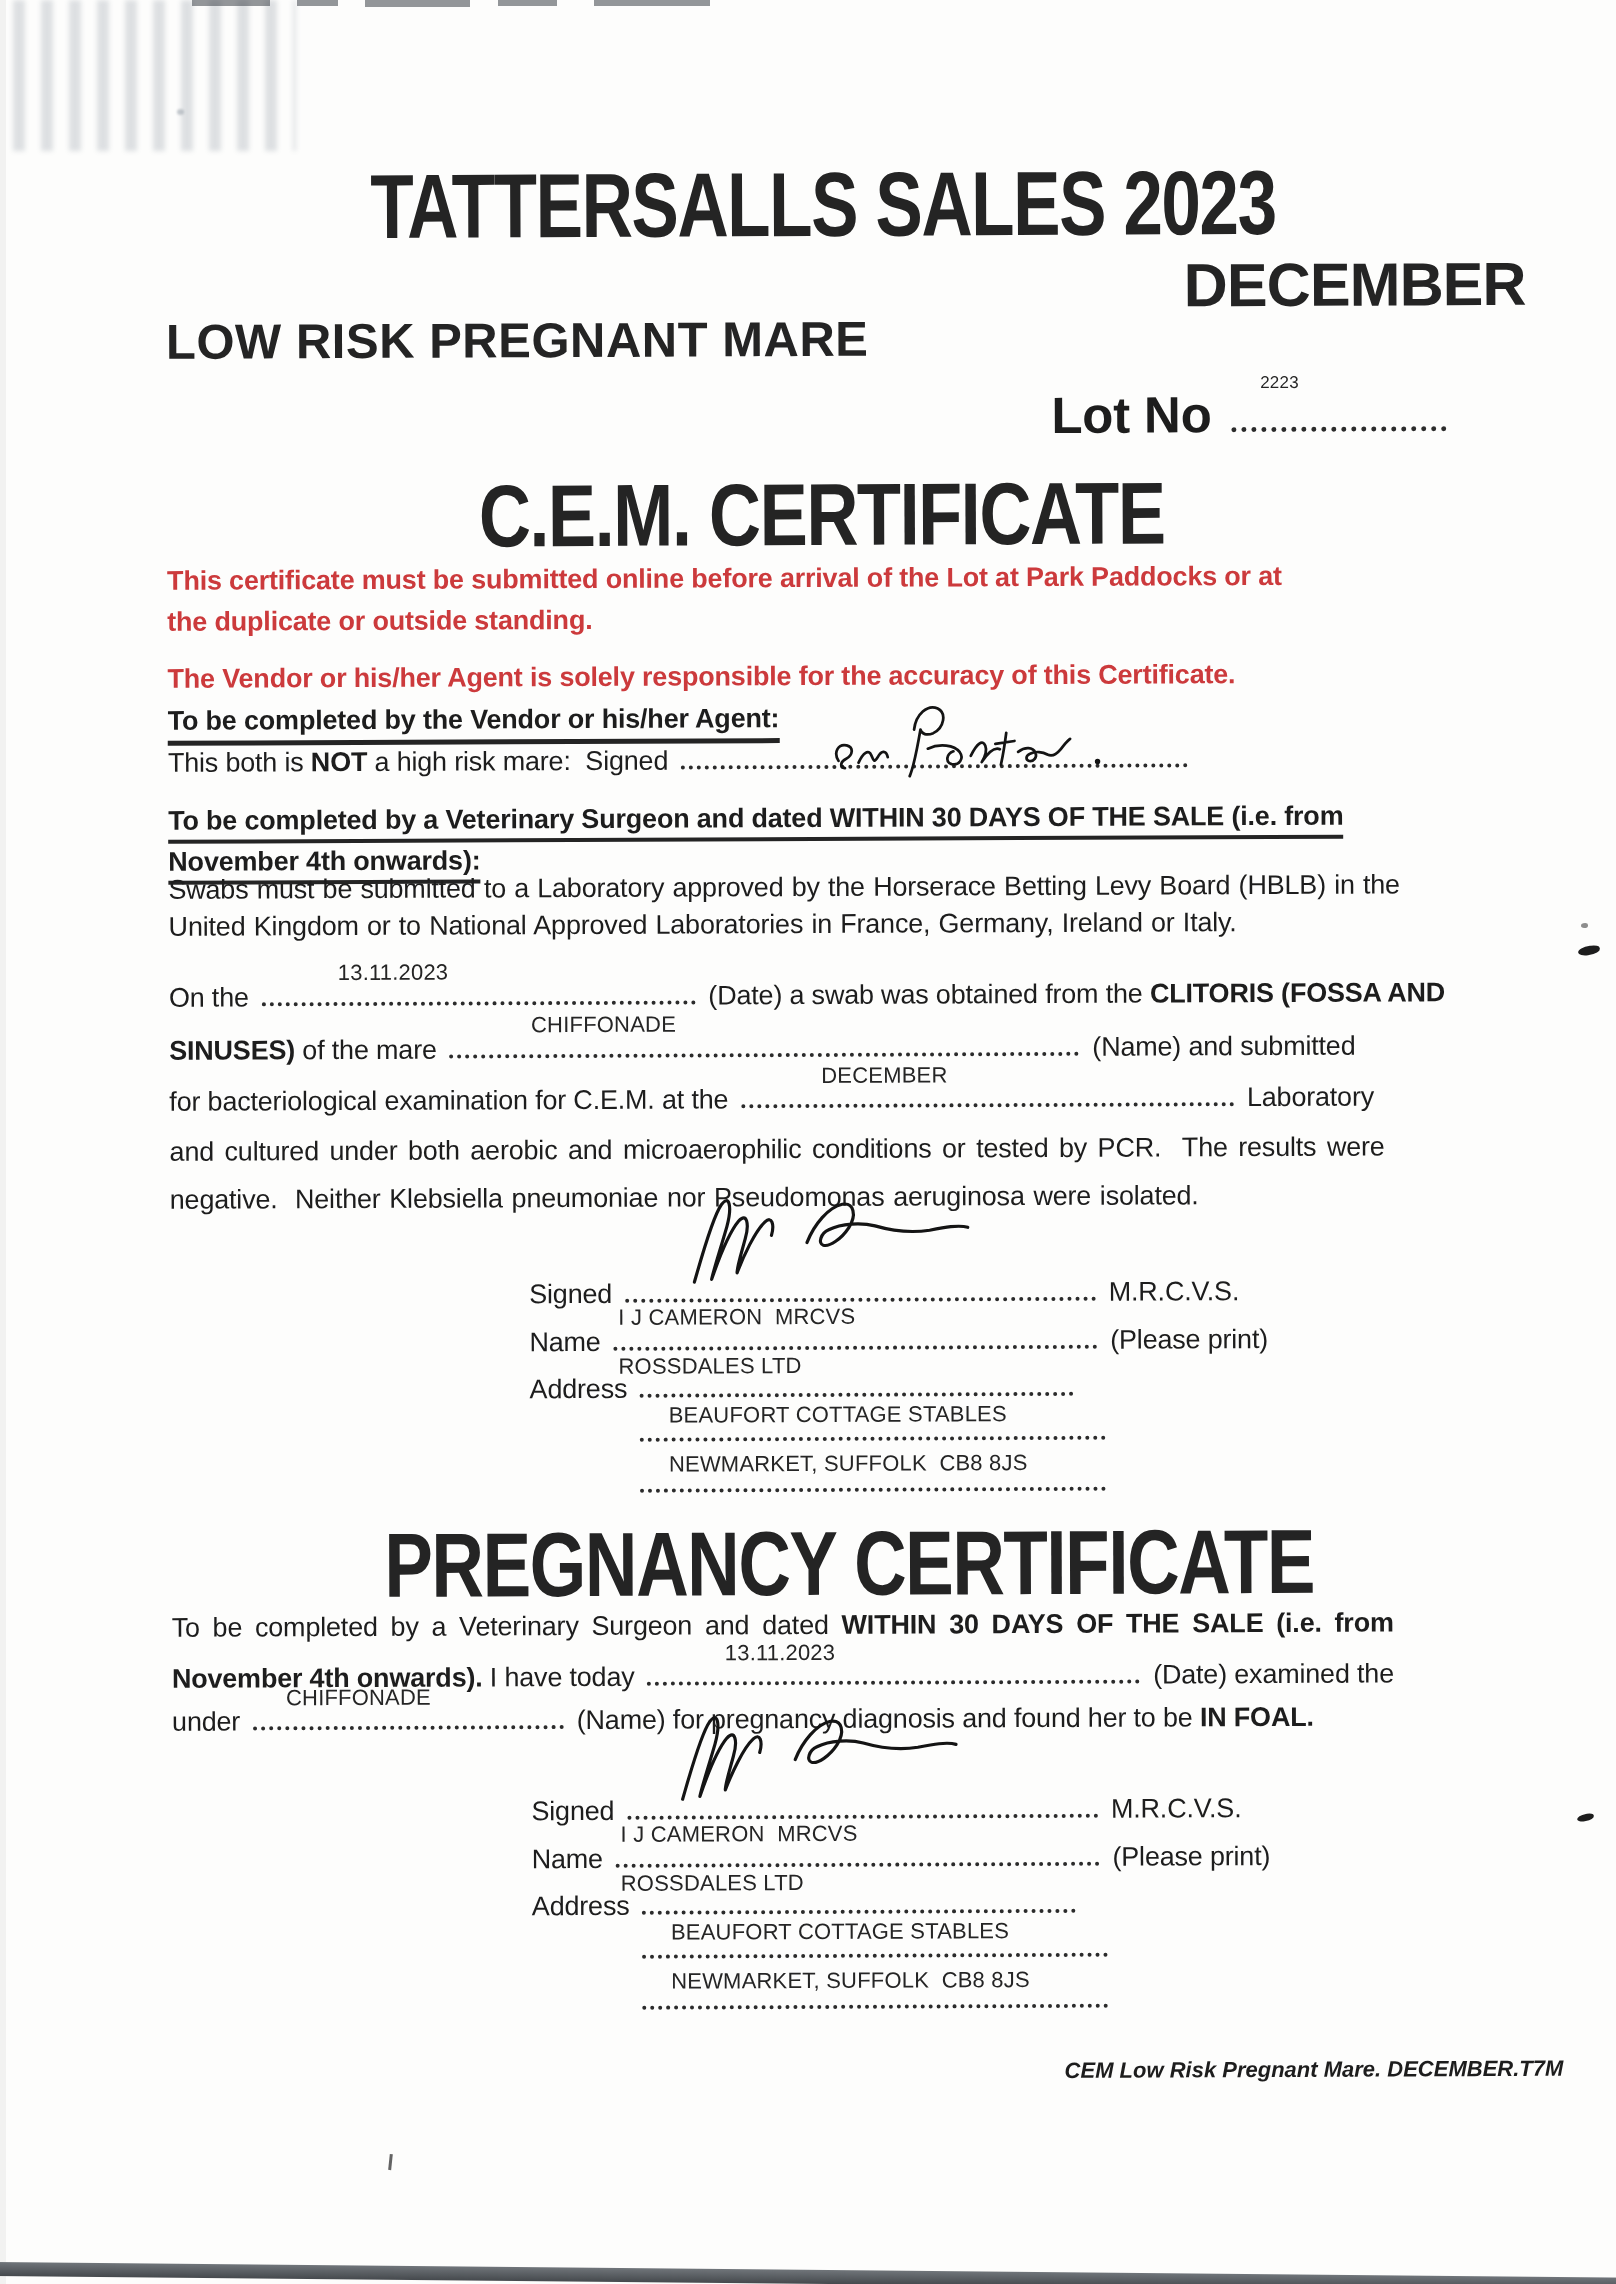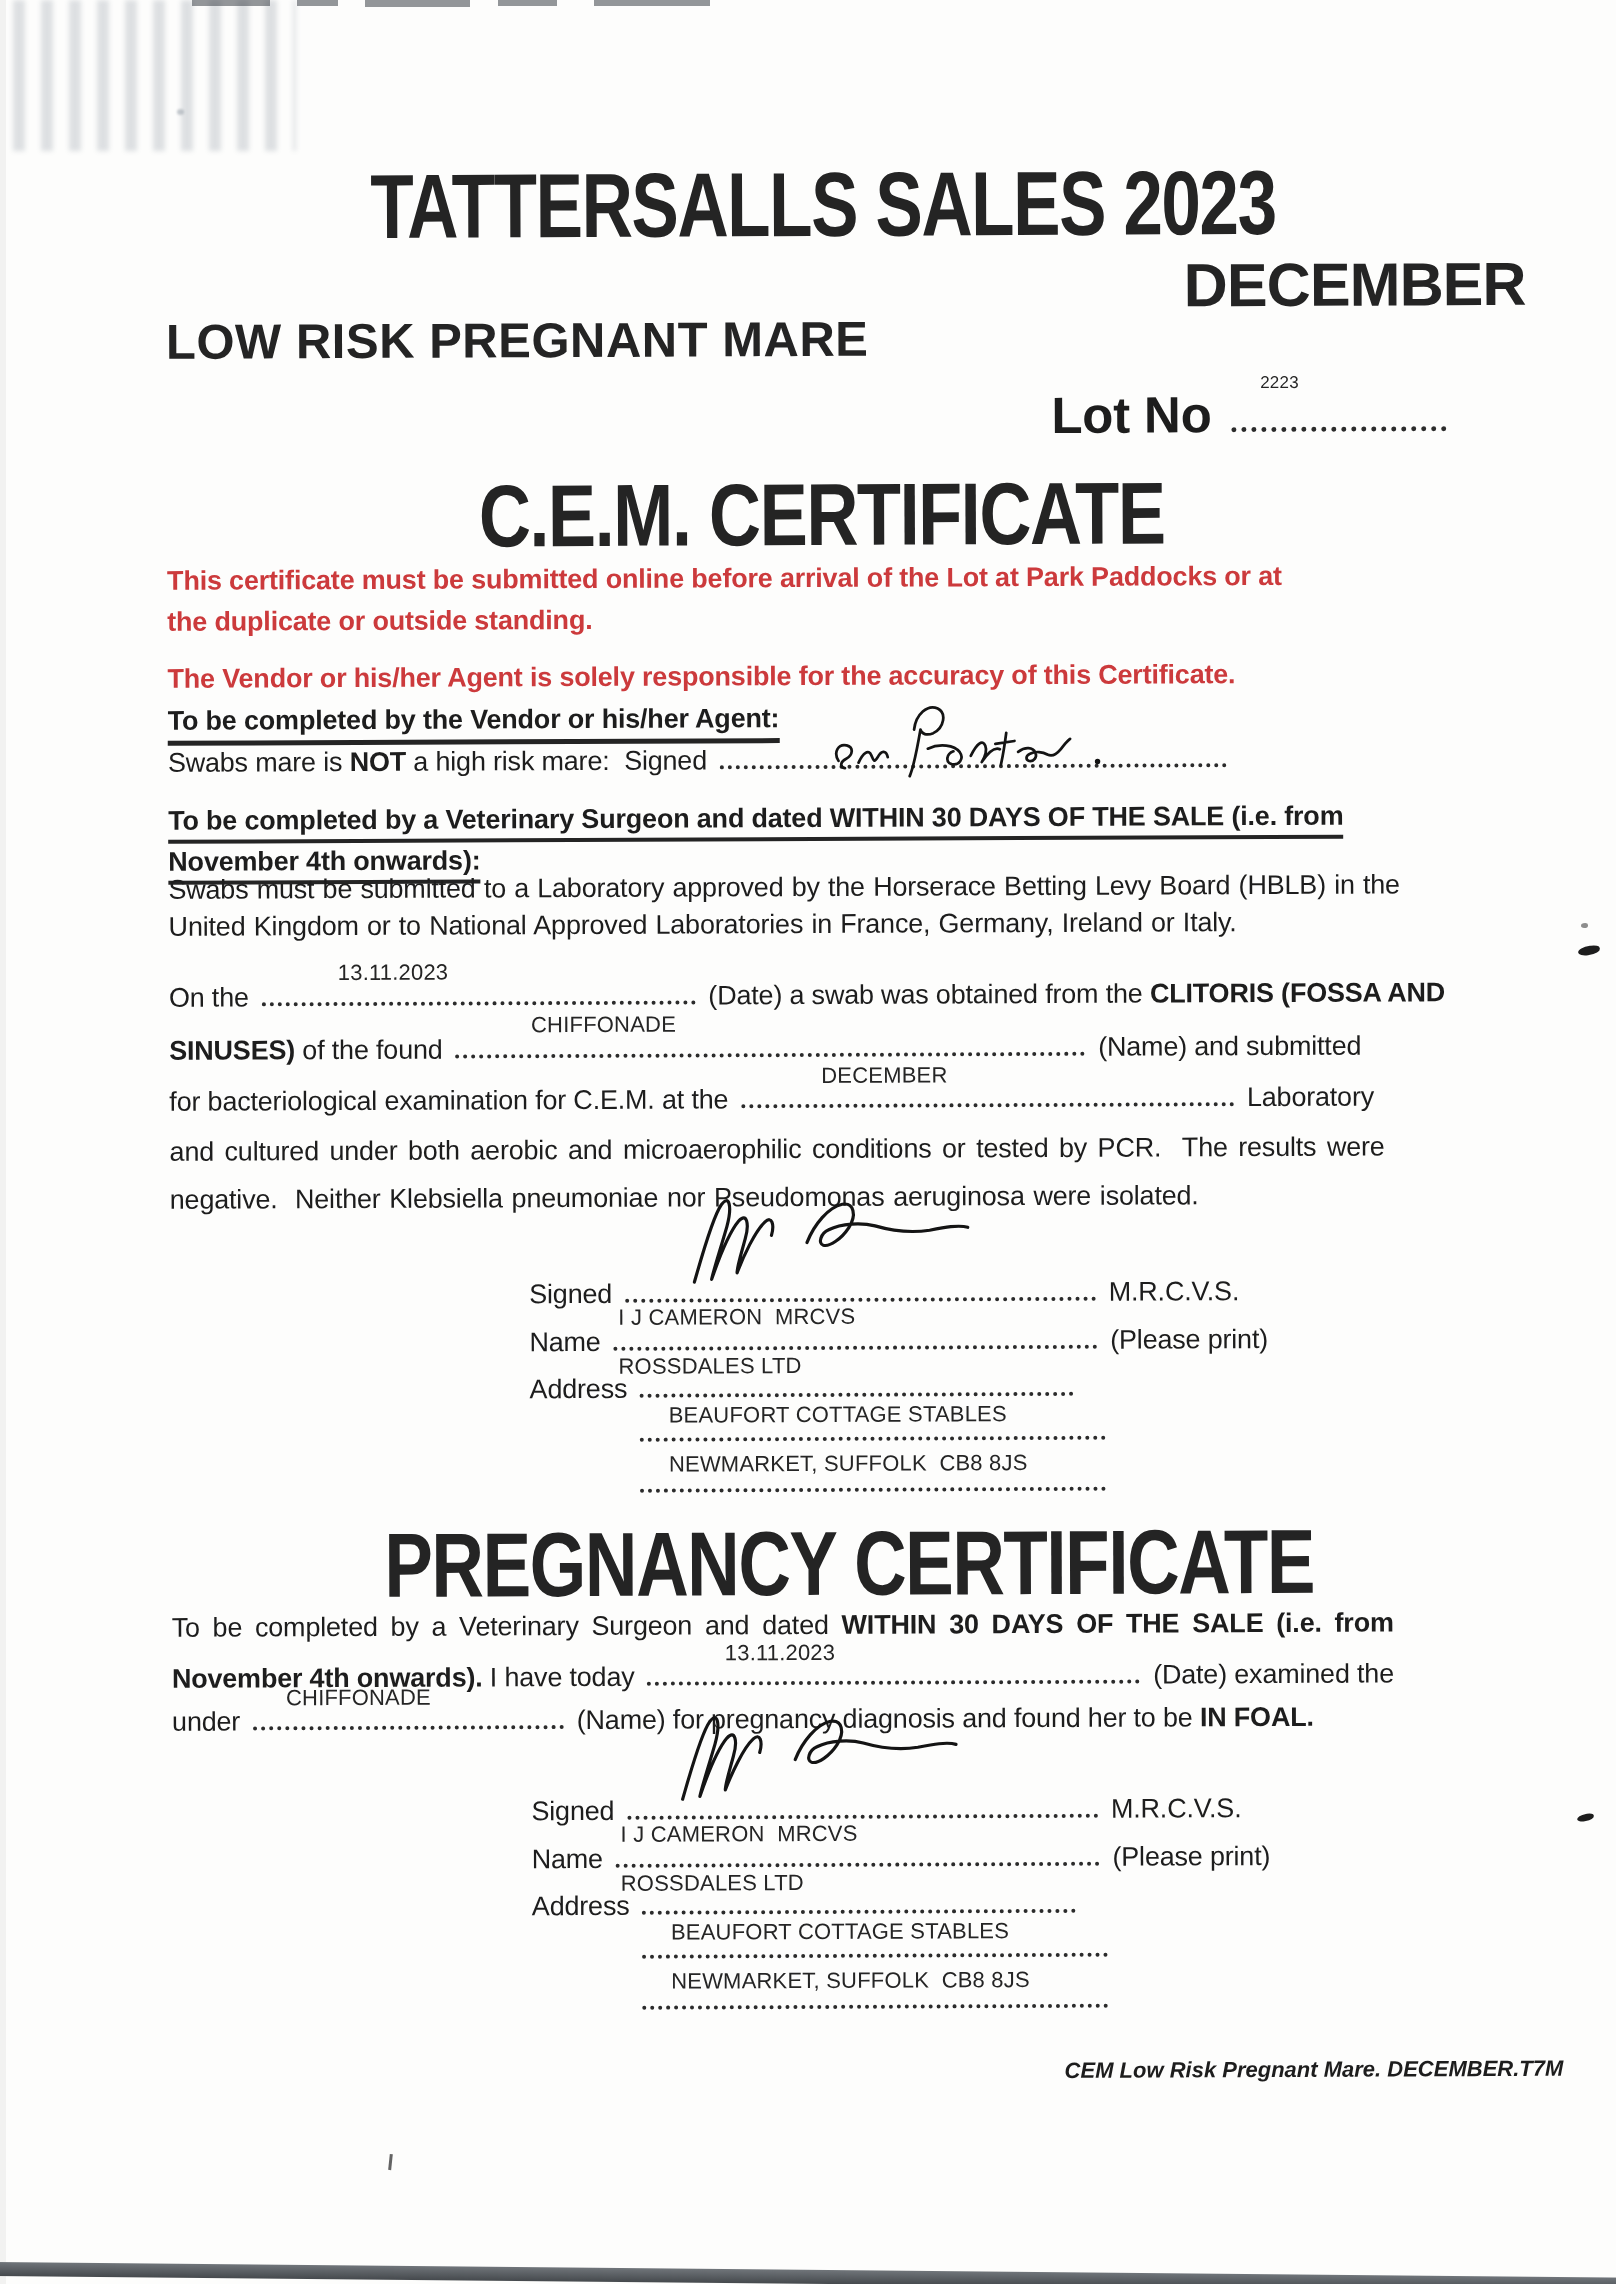--- a/index.html
+++ b/index.html
@@ -51,42 +51,42 @@
     <div class="line b" style="left:1055px;top:387px;font-size:51px;"><span>Lot No </span><span class="dots" style="width:215px;border-bottom-width:5.5px;"></span></div>
     <div class="typed" style="left:1264px;top:375px;font-size:17px;">2223</div>
 
     <div class="bigtitle" style="left:482px;top:464px;font-size:88px;letter-spacing:-1.8px;transform:scaleX(0.82);">C.E.M. CERTIFICATE</div>
 
     <div class="line red" style="left:170px;top:563px;">This certificate must be submitted online before arrival of the Lot at Park Paddocks or at</div>
     <div class="line red" style="left:170px;top:604px;">the duplicate or outside standing.</div>
     <div class="line red" style="left:170px;top:661px;">The Vendor or his/her Agent is solely responsible for the accuracy of this Certificate.</div>
 
     <div class="line b" style="left:170px;top:703px;"><span class="ul">To be completed by the Vendor or his/her Agent:</span></div>
-    <div class="line" style="left:170px;top:745px;"><span>Swabs mare is </span><span class="b">NOT</span><span> a high risk mare:  Signed </span><span class="dots" style="width:507px;"></span></div>
+    <div class="line" style="left:170px;top:745px;"><span>This both is </span><span class="b">NOT</span><span> a high risk mare:  Signed </span><span class="dots" style="width:507px;"></span></div>
 
     <svg class="sigsvg" style="left:827px;top:698px;" width="301" height="96" viewBox="0 0 660 210" aria-label="S M Porter">
       <path d="M30,138 C18,118 30,100 48,104 C64,108 62,126 46,134 C34,140 32,152 44,154" stroke-width="6"></path>
       <path d="M74,142 C84,120 96,112 102,126 C106,136 108,144 116,130 C124,116 134,114 138,130" stroke-width="6"></path>
       <path d="M196,70 C200,36 226,14 248,24 C268,34 262,66 238,78 C224,84 212,80 210,70 C204,104 196,148 186,172" stroke-width="6"></path>
       <path d="M226,112 C252,100 284,104 296,120 C306,134 294,150 278,146 C264,142 266,124 282,118" stroke-width="6"></path>
       <path d="M320,128 C334,100 346,92 352,106 C356,116 350,132 344,142 C356,124 372,108 384,114" stroke-width="6"></path>
       <path d="M398,78 C394,108 390,130 386,148 M374,102 L416,96" stroke-width="6"></path>
       <path d="M424,120 C440,108 456,110 462,122 C466,132 458,142 448,140 C440,138 440,128 450,124 C462,118 478,120 488,126 C496,130 506,128 516,116 C524,106 530,98 538,92" stroke-width="6"></path>
       <circle cx="598" cy="142" r="6" fill="#141414" stroke="none"></circle>
     </svg>
 
     <div class="line b" style="left:170px;top:803px;"><span class="ul" style="border-bottom-width:4.6px;padding-bottom:3.2px;">To be completed by a Veterinary Surgeon and dated WITHIN 30 DAYS OF THE SALE (i.e. from</span></div>
     <div class="line b" style="left:170px;top:844px;"><span class="ul" style="border-bottom-width:4.6px;padding-bottom:3.2px;">November 4th onwards):</span></div>
     <div class="line" style="left:170px;top:872px;word-spacing:0.9px;">Swabs must be submitted to a Laboratory approved by the Horserace Betting Levy Board (HBLB) in the</div>
     <div class="line" style="left:170px;top:909px;word-spacing:0.9px;">United Kingdom or to National Approved Laboratories in France, Germany, Ireland or Italy.</div>
 
     <div class="line" style="left:170px;top:980px;"><span>On the </span><span class="dots" style="width:434px;"></span><span> (Date) a swab was obtained from the </span><span class="b">CLITORIS (FOSSA AND</span></div>
     <div class="typed" style="left:339px;top:958px;">13.11.2023</div>
 
-    <div class="line" style="left:170px;top:1033px;"><span class="b">SINUSES)</span><span> of the found </span><span class="dots" style="width:630px;"></span><span> (Name) and submitted</span></div>
+    <div class="line" style="left:170px;top:1033px;"><span class="b">SINUSES)</span><span> of the mare </span><span class="dots" style="width:630px;"></span><span> (Name) and submitted</span></div>
     <div class="typed" style="left:532px;top:1011px;">CHIFFONADE</div>
 
     <div class="line" style="left:170px;top:1084px;"><span>for bacteriological examination for C.E.M. at the </span><span class="dots" style="width:493px;"></span><span> Laboratory</span></div>
     <div class="typed" style="left:822px;top:1063px;">DECEMBER</div>
 
     <div class="line" style="left:170px;top:1134px;word-spacing:3.2px;">and cultured under both aerobic and microaerophilic conditions or tested by PCR.  The results were</div>
     <div class="line" style="left:170px;top:1182px;word-spacing:1.4px;">negative.  Neither Klebsiella pneumoniae nor Pseudomonas aeruginosa were isolated.</div>
 
     <div class="sigblock" style="top:1193px;">
       <svg class="sigsvg" style="left:667px;top:-4.6px;" width="320" height="100" viewBox="0 0 700 220" aria-label="I J Cameron signature">

